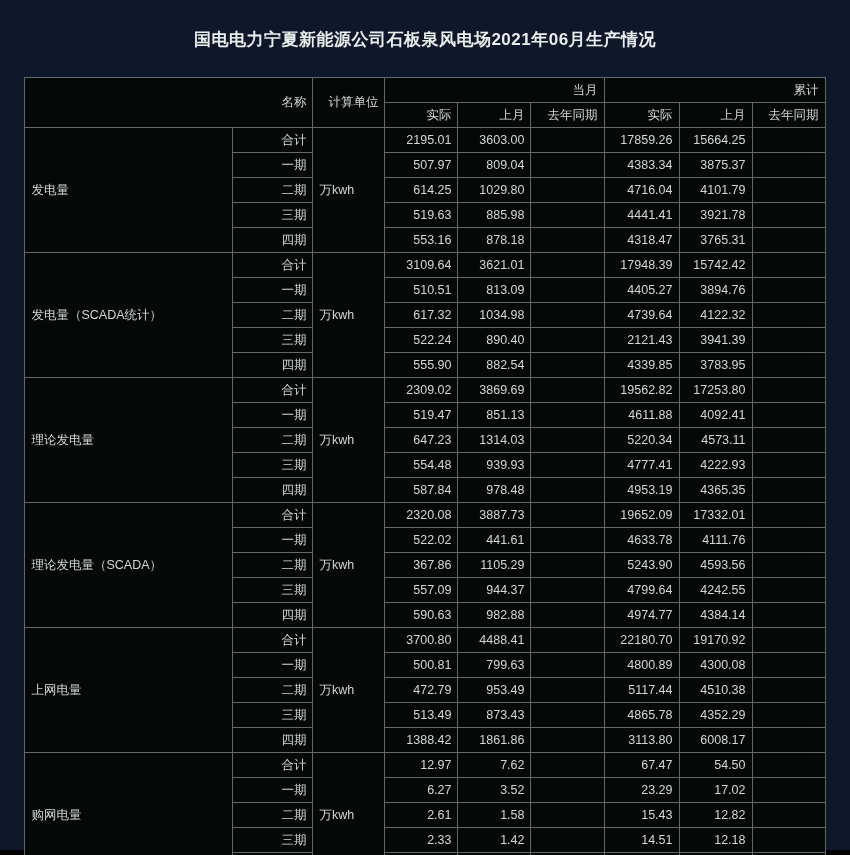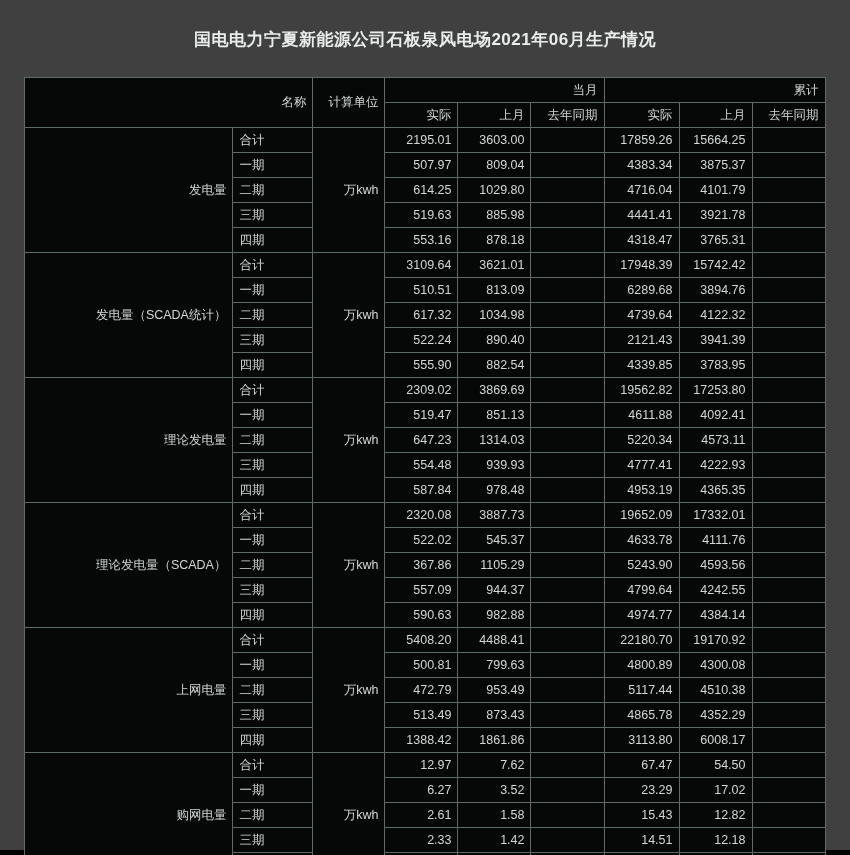--- a/index.html
+++ b/index.html
@@ -11,21 +11,21 @@
     overflow: hidden;
   }
   body {
     font-family: "Liberation Sans", "DejaVu Sans", sans-serif;
     color: #c9d1d0;
   }
   .page {
     width: 850px;
     height: 850px;
     position: relative;
-    background: #404040;
+    background: #0f172a;
   }
   .title {
     text-align: center;
     font-size: 17px;
     font-weight: bold;
     color: #e9eeed;
     padding-top: 28px;
     padding-bottom: 26px;
     letter-spacing: 0.5px;
   }
@@ -44,30 +44,31 @@
     padding: 0 6px;
     background: #050807;
   }
   th.head-cell {
     font-size: 13px;
     color: #e3e9e8;
     text-align: right;
     background: #050807;
   }
   td.cat {
-    text-align: right;
+    text-align: left;
     font-size: 13px;
     color: #e3e9e8;
   }
   td.phase {
+    text-align: right;
     padding-right: 12px;
     font-size: 12.5px;
   }
   td.unit {
-    text-align: right;
+    text-align: left;
     font-size: 12.5px;
   }
   td.num {
     text-align: right;
     padding-right: 12px;
     font-size: 12.5px;
     font-family: "Liberation Sans", "DejaVu Sans", sans-serif;
   }
   td.blank {
     background: #050807;
@@ -173,21 +174,21 @@
           <td class="num blank"></td>
           <td class="num">17948.39</td>
           <td class="num">15742.42</td>
           <td class="num blank"></td>
         </tr>
         <tr>
           <td class="phase">一期</td>
           <td class="num">510.51</td>
           <td class="num">813.09</td>
           <td class="num blank"></td>
-          <td class="num">6289.68</td>
+          <td class="num">4405.27</td>
           <td class="num">3894.76</td>
           <td class="num blank"></td>
         </tr>
         <tr>
           <td class="phase">二期</td>
           <td class="num">617.32</td>
           <td class="num">1034.98</td>
           <td class="num blank"></td>
           <td class="num">4739.64</td>
           <td class="num">4122.32</td>
@@ -265,21 +266,21 @@
           <td class="num">2320.08</td>
           <td class="num">3887.73</td>
           <td class="num blank"></td>
           <td class="num">19652.09</td>
           <td class="num">17332.01</td>
           <td class="num blank"></td>
         </tr>
         <tr>
           <td class="phase">一期</td>
           <td class="num">522.02</td>
-          <td class="num">545.37</td>
+          <td class="num">441.61</td>
           <td class="num blank"></td>
           <td class="num">4633.78</td>
           <td class="num">4111.76</td>
           <td class="num blank"></td>
         </tr>
         <tr>
           <td class="phase">二期</td>
           <td class="num">367.86</td>
           <td class="num">1105.29</td>
           <td class="num blank"></td>
@@ -302,21 +303,21 @@
           <td class="num">982.88</td>
           <td class="num blank"></td>
           <td class="num">4974.77</td>
           <td class="num">4384.14</td>
           <td class="num blank"></td>
         </tr>
         <tr>
           <td class="cat" rowspan="5">上网电量</td>
           <td class="phase">合计</td>
           <td class="unit" rowspan="5">万kwh</td>
-          <td class="num">5408.20</td>
+          <td class="num">3700.80</td>
           <td class="num">4488.41</td>
           <td class="num blank"></td>
           <td class="num">22180.70</td>
           <td class="num">19170.92</td>
           <td class="num blank"></td>
         </tr>
         <tr>
           <td class="phase">一期</td>
           <td class="num">500.81</td>
           <td class="num">799.63</td>

